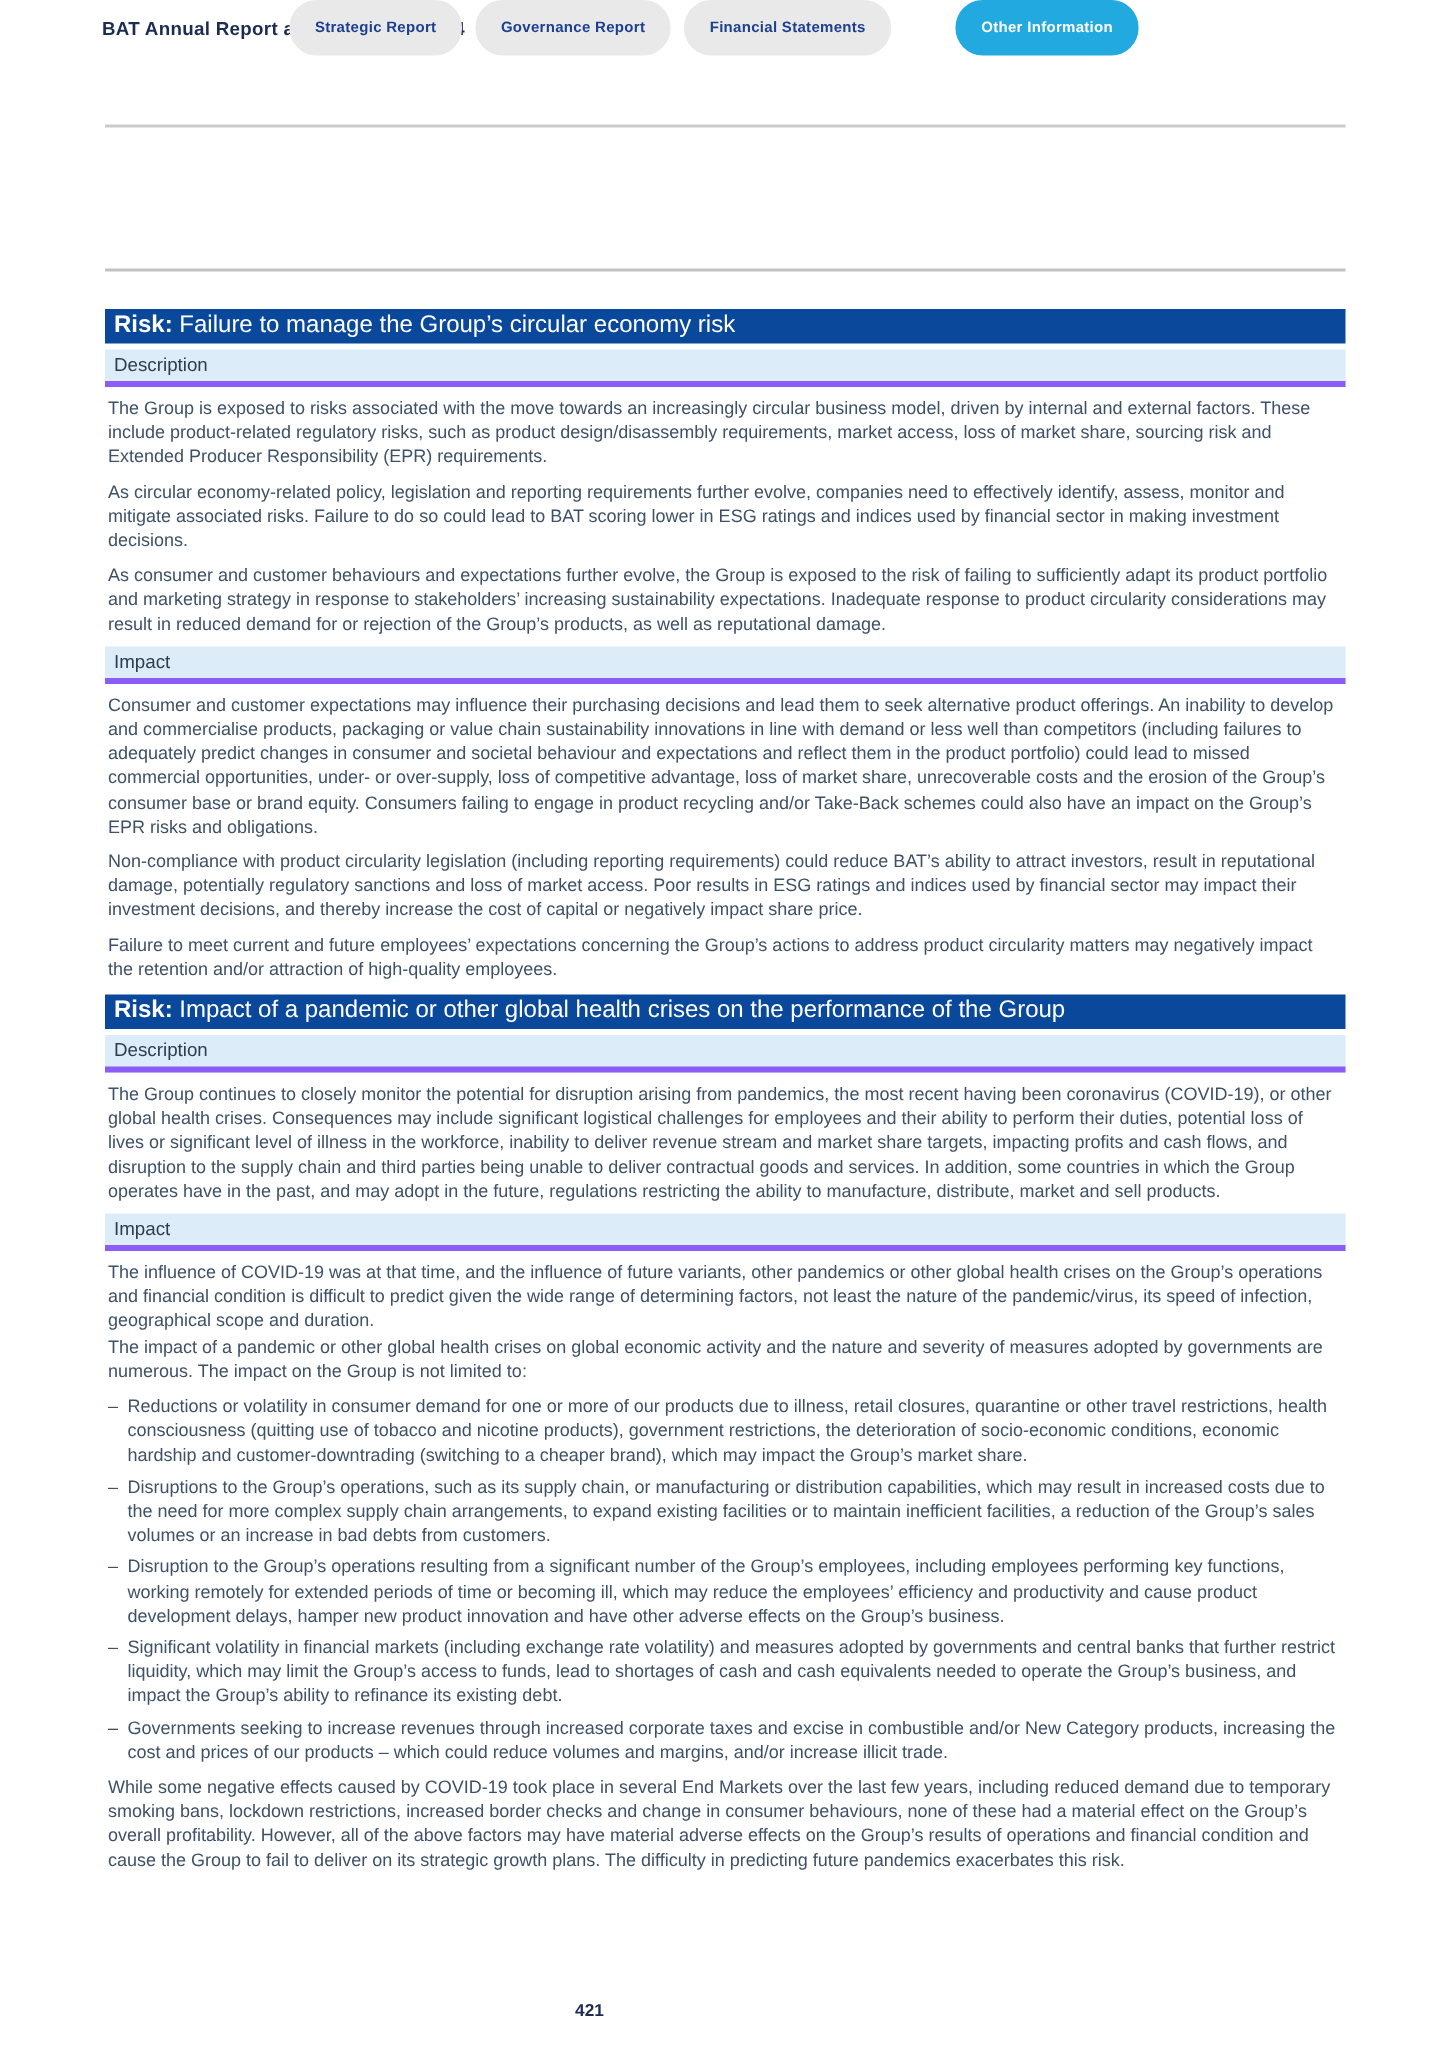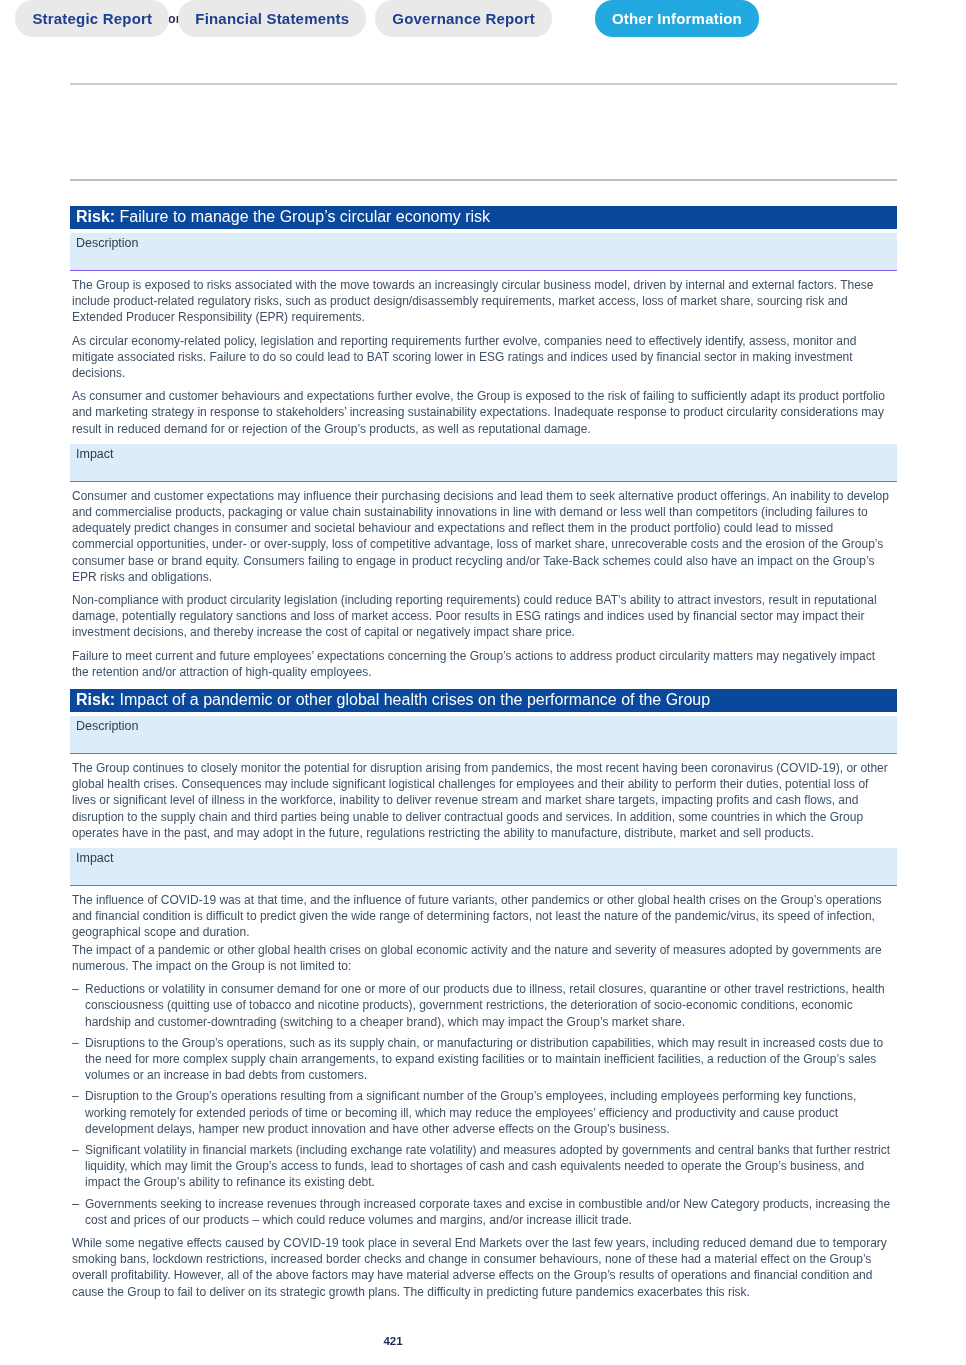--- a/index.html
+++ b/index.html
@@ -12,21 +12,21 @@
   
   .topbar { position:absolute; top:0; left:0; width:830px; height:37px; }
   .brand {
     position:absolute; left:68px; top:12px;
     font-size:12.5px; font-weight:bold; color:#1d2c52; letter-spacing:.2px;
   }
   .tabs { position:absolute; right:71px; top:0; display:flex; gap:9px; height:37px; }
   .tab {
     height:37px; display:flex; align-items:center; justify-content:center;
     background:#e9e9ea; color:#1d3f8f;
-    font-size:15px; font-weight:bold; letter-spacing:.2px;
+    font-size:10px; font-weight:bold; letter-spacing:.2px;
     padding:0 17px; white-space:nowrap; cursor:pointer;border-radius:18px;
   }
   .tab.active { background:#21a9e0; color:#ffffff;margin-left:34px; }
   
   .rule { position:absolute; left:70px; width:827px; height:2px; background:#c9cbcd; }
   .rule-top { top:83px; }
   .rule-mid { top:179px; background:#bfc1c3; }
   
   .content {
     position:absolute; top:206px; left:70px; width:827px;
@@ -34,22 +34,22 @@
   }
   .risk-bar {
     background:#09489b; color:#ffffff;
     font-size:16px; line-height:14px;
     padding:4px 8px 5px 6px; margin-bottom:4px;
   }
   .risk-bar .risk-label { font-weight:bold; }
   .subhead {
     background:#dcecf9; color:#2e3d4e;
     font-size:12.5px; line-height:14px;
-    padding:3px 8px 20px 6px;
-    border-bottom:1px solid #8b5cf6;
+    padding:3px 8px 4px 6px;
+    border-bottom:4px solid #8b5cf6;
     margin-bottom:6px;
   }
   .content p { padding:0 2px; margin:0 0 7px; }
   .content p.tight { margin-bottom:1px; }
   .bullets { margin:4px 0 7px; }
   .bullet { position:relative; padding-left:15px; margin-bottom:5px; }
   .bullet .marker { position:absolute; left:2px; top:0; }
   .section + .section { margin-top:9px; }
   
   .footer {
@@ -57,22 +57,22 @@
     font-size:11.5px; font-weight:bold; color:#1d2c52;
   }
 </style>
 </head>
 <body>
 
 <header class="topbar">
   <div class="brand">BAT Annual Report and Form 20-F 2024</div>
   <nav class="tabs">
     <div class="tab">Strategic Report</div>
+    <div class="tab">Governance Report</div>
     <div class="tab">Financial Statements</div>
-    <div class="tab">Governance Report</div>
     <div class="tab active">Other Information</div>
   </nav>
 </header>
 
 <div class="rule rule-top"></div>
 <div class="rule rule-mid"></div>
 
 <main class="content">
 
   <section class="section">

